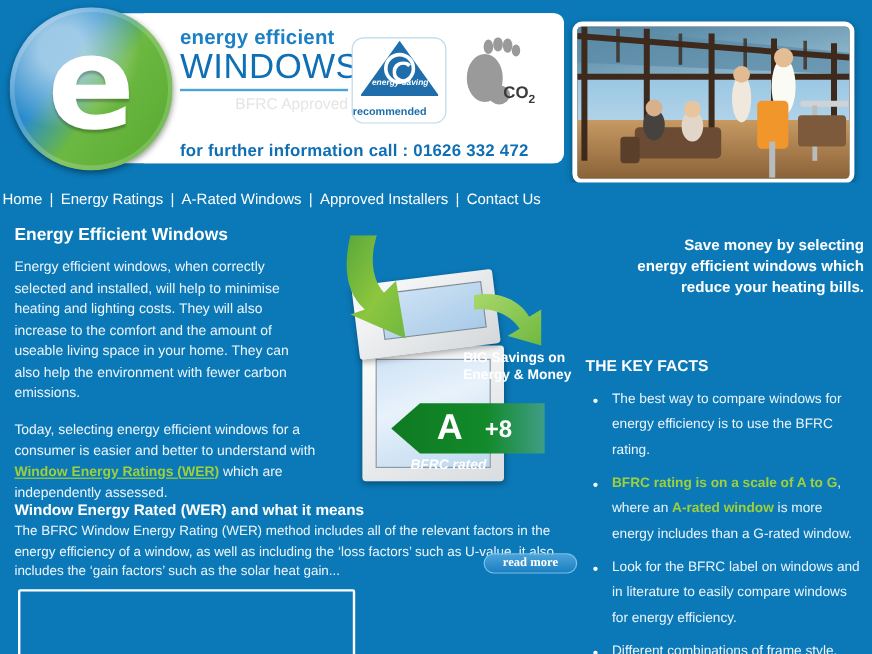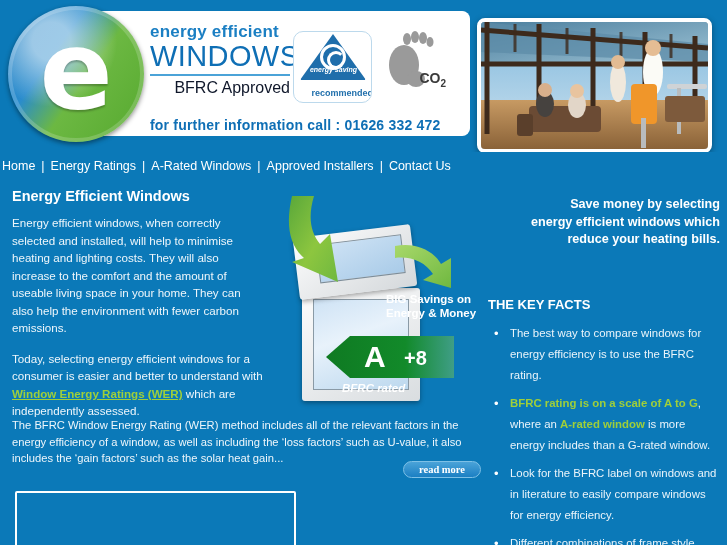--- a/index.html
+++ b/index.html
@@ -40,21 +40,21 @@
   .logo-e{
     font-family:"DejaVu Sans", sans-serif;
     font-size:108px; line-height:1; font-weight:700; color:#ffffff;
     margin-top:-6px; text-shadow:0 2px 2px rgba(0,0,0,.25);
   }
 
   .brand-block{ position:absolute; left:150px; top:22px; width:150px; text-align:left; }
   .brand-l1{ color:#1b7fc3; font-size:17px; font-weight:700; letter-spacing:.2px; line-height:19px; }
   .brand-l2{ color:#0f6fb5; font-size:29px; font-weight:400; letter-spacing:.4px; line-height:31px; }
   .brand-rule{ width:140px; height:2px; background:#4ba3d8; margin:2px 0 3px; }
-  .brand-l3{ color:#0f172a; font-size:16px; font-weight:400; text-align:right; width:140px; }
+  .brand-l3{ color:#e5e5e5; font-size:13px; font-weight:400; text-align:right; width:140px; }
 
   
   .es-badge{
     position:absolute; left:293px; top:31px; width:79px; height:72px;
     border:1px solid #bcd9ec; border-radius:10px; background:#ffffff;
     overflow:hidden;
   }
   .es-tri{
     position:absolute; left:6px; top:2px; width:66px; height:50px;
     background:#1f6eab;
@@ -67,21 +67,21 @@
   }
   .es-swirl:after{
     content:""; position:absolute; left:4px; top:4px; width:12px; height:12px;
     border-radius:50%; border:3px solid #ffffff; border-right-color:transparent;
   }
   .es-words{
     position:absolute; left:0; top:34px; width:79px; text-align:center;
     font-size:7px; color:#ffffff; font-weight:700; font-style:italic;
   }
   .es-rec{
-    position:absolute; left:0; bottom:4px; width:79px; text-align:right;
+    position:absolute; left:0; bottom:4px; width:79px; text-align:left;
     font-size:9px; color:#1f6eab; font-weight:700;
   }
 
   
   .co2{ position:absolute; left:382px; top:31px; width:62px; height:66px; }
   .co2-text{
     position:absolute; right:-2px; bottom:8px;
     font-size:14px; font-weight:700; color:#3a3a3a;
     font-family:"Liberation Sans", sans-serif;
   }
@@ -363,20 +363,21 @@
       <path d="M0 23 L24 2 L128 2 L128 44 L24 44 Z" fill="url(#rg)"></path>
     </svg>
     <span class="rate-A">A</span>
     <span class="rate-plus">+8</span>
   </div>
 
   <div class="bfrc-rated">BFRC rated</div>
 </div>
 
 <div class="wer-block">
+  <h2 class="wer-h">Window Energy Rated (WER) and what it means</h2>
   <p class="wer-p">The BFRC Window Energy Rating (WER) method includes all of the relevant factors in the energy efficiency of a window, as well as including the ‘loss factors’ such as U-value, it also includes the ‘gain factors’ such as the solar heat gain...</p>
   <div class="read-more">read more</div>
 </div>
 
 <div class="empty-box"></div>
 
 <aside class="sidebar">
   <div class="side-lead">
     <span>Save money by selecting</span><br>
     <span>energy efficient windows which</span><br>

